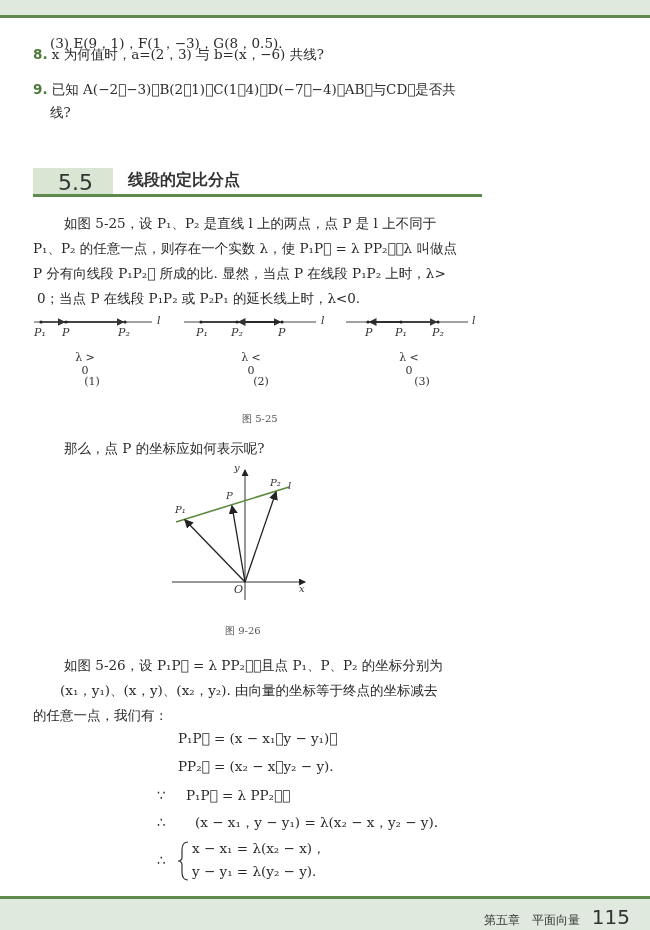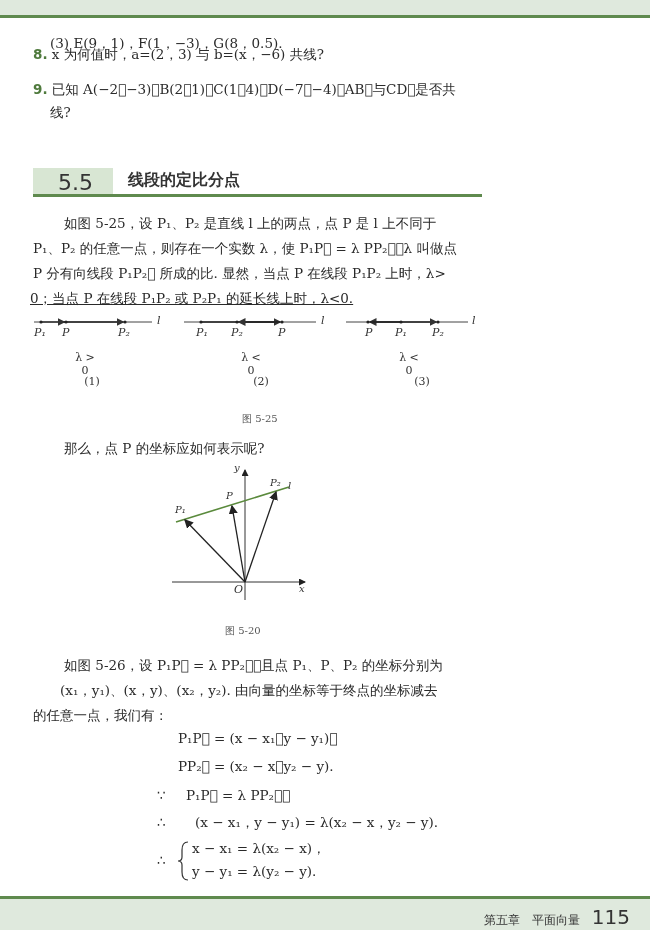--- a/index.html
+++ b/index.html
@@ -38,21 +38,21 @@
 <div class="line" style="left:50px;top:102px;">线?</div>
 
 <div class="sec-box"></div>
 <div class="sec-num">5.5</div>
 <div class="sec-title">线段的定比分点</div>
 <div class="sec-rule"></div>
 
 <div class="line" style="left:64px;top:213px;">如图 5-25，设 P₁、P₂ 是直线 l 上的两点，点 P 是 l 上不同于</div>
 <div class="line" style="left:33px;top:238px;">P₁、P₂ 的任意一点，则存在一个实数 λ，使 P₁P⃗ = λ PP₂⃗，λ 叫做点</div>
 <div class="line" style="left:33px;top:263px;">P 分有向线段 P₁P₂⃗ 所成的比. 显然，当点 P 在线段 P₁P₂ 上时，λ&gt;</div>
-<div class="line" style="left:30px;top:288px;text-decoration:underline;">0；当点 P 在线段 P₁P₂ 或 P₂P₁ 的延长线上时，λ&lt;0.</div>
+<div class="line" style="left:37px;top:288px;">0；当点 P 在线段 P₁P₂ 或 P₂P₁ 的延长线上时，λ&lt;0.</div>
 
 <svg style="position:absolute;left:0;top:310px;" width="650" height="30">
   <defs>
     <marker id="ah" markerWidth="6" markerHeight="6" refX="5" refY="3" orient="auto">
       <path d="M0,0 L6,3 L0,6 z" fill="#333"></path>
     </marker>
   </defs>
 
   <g>
     <line x1="34" y1="12" x2="152" y2="12" stroke="#444" stroke-width="1"></line>
@@ -122,21 +122,21 @@
   <line x1="245" y1="582" x2="276" y2="492" stroke="#222" stroke-width="1.3" marker-end="url(#ah2)"></line>
 </svg>
 <div class="figlabel" style="left:234px;top:462px;font-size:10px;font-style:italic;">y</div>
 <div class="figlabel" style="left:299px;top:583px;font-size:10px;font-style:italic;">x</div>
 <div class="figlabel" style="left:234px;top:583px;font-size:11px;font-style:italic;">O</div>
 <div class="figlabel" style="left:175px;top:504px;font-size:10px;font-style:italic;">P₁</div>
 <div class="figlabel" style="left:226px;top:490px;font-size:10px;font-style:italic;">P</div>
 <div class="figlabel" style="left:270px;top:477px;font-size:10px;font-style:italic;">P₂</div>
 <div class="figlabel" style="left:288px;top:480px;font-size:10px;font-style:italic;">l</div>
 
-<div class="caption" style="left:225px;top:624px;">图 5-20</div>
+<div class="caption" style="left:225px;top:624px;">图 9-26</div>
 
 <div class="line" style="left:64px;top:655px;">如图 5-26，设 P₁P⃗ = λ PP₂⃗，且点 P₁、P、P₂ 的坐标分别为</div>
 <div class="line" style="left:32px;top:680px;margin-left:28px;">(x₁，y₁)、(x，y)、(x₂，y₂). 由向量的坐标等于终点的坐标减去</div>
 <div class="line" style="left:33px;top:705px;">的任意一点，我们有：</div>
 
 <div class="line" style="left:178px;top:728px;">P₁P⃗ = (x − x₁，y − y₁)，</div>
 <div class="line" style="left:178px;top:756px;">PP₂⃗ = (x₂ − x，y₂ − y).</div>
 <div class="line" style="left:157px;top:785px;">∵</div>
 <div class="line" style="left:186px;top:785px;">P₁P⃗ = λ PP₂⃗，</div>
 <div class="line" style="left:157px;top:812px;">∴</div>

